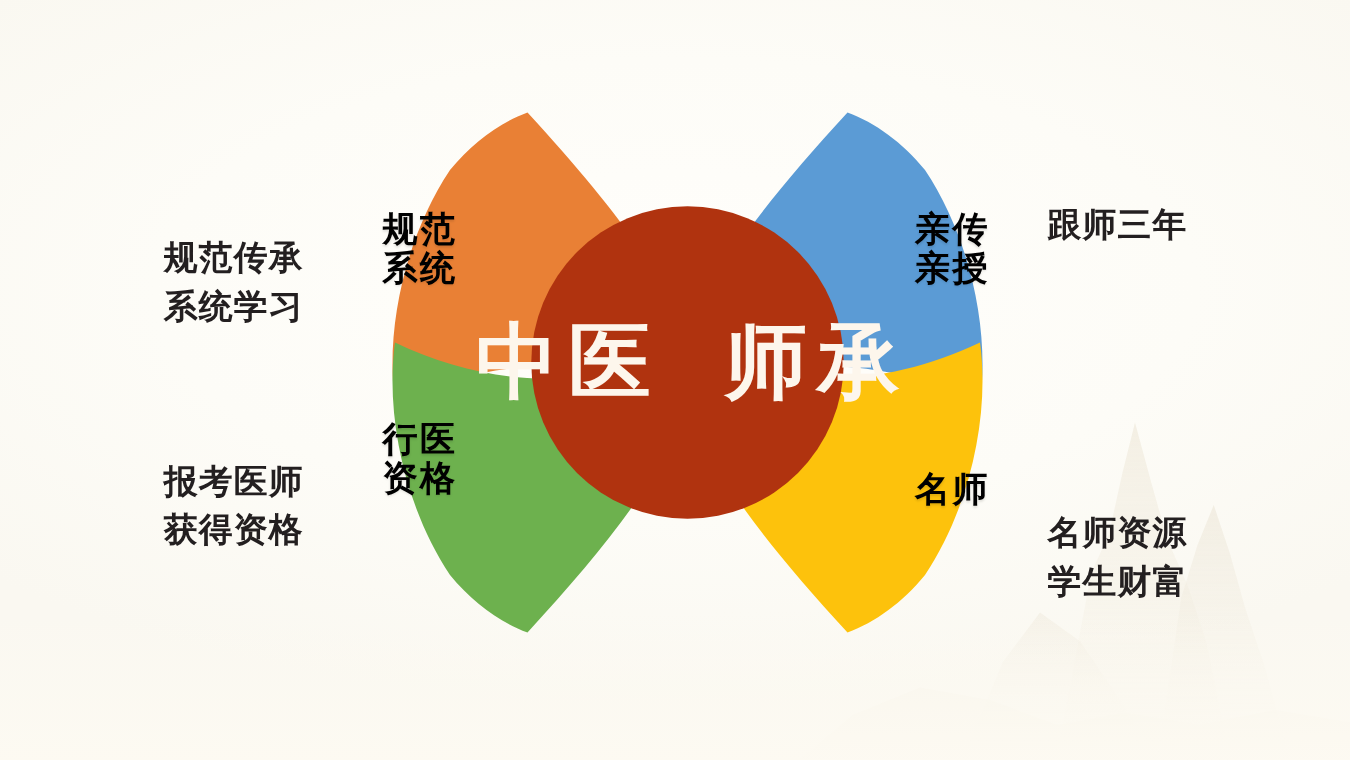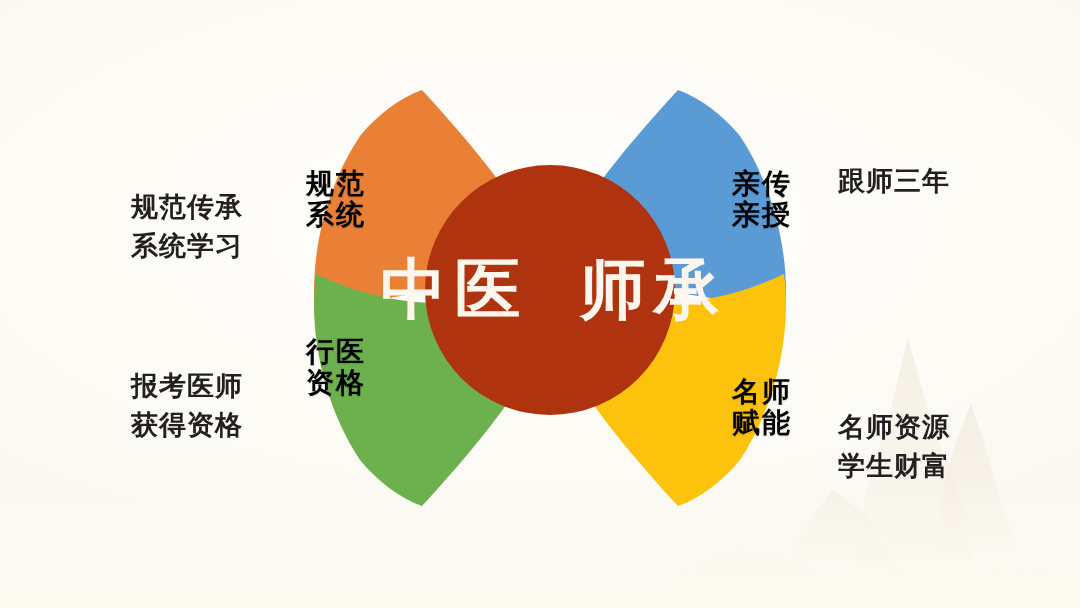--- a/index.html
+++ b/index.html
@@ -172,21 +172,20 @@
       <span>亲授</span>
     </div>
 
     <div class="petal-label" id="lbl-bl">
       <span>行医</span>
       <span>资格</span>
     </div>
 
     <div class="petal-label" id="lbl-br">
       <span>名师</span>
-      <span>赋能</span>
     </div>
 
     <div class="center-text" style="color: rgb(253, 246, 236);">
       <span>中医</span>
       <span>师承</span>
     </div>
   </div>
 
   <div class="caption" id="cap-tl" style="color: rgb(35, 31, 32); margin-top: 26px;">
     <span>规范传承</span>

